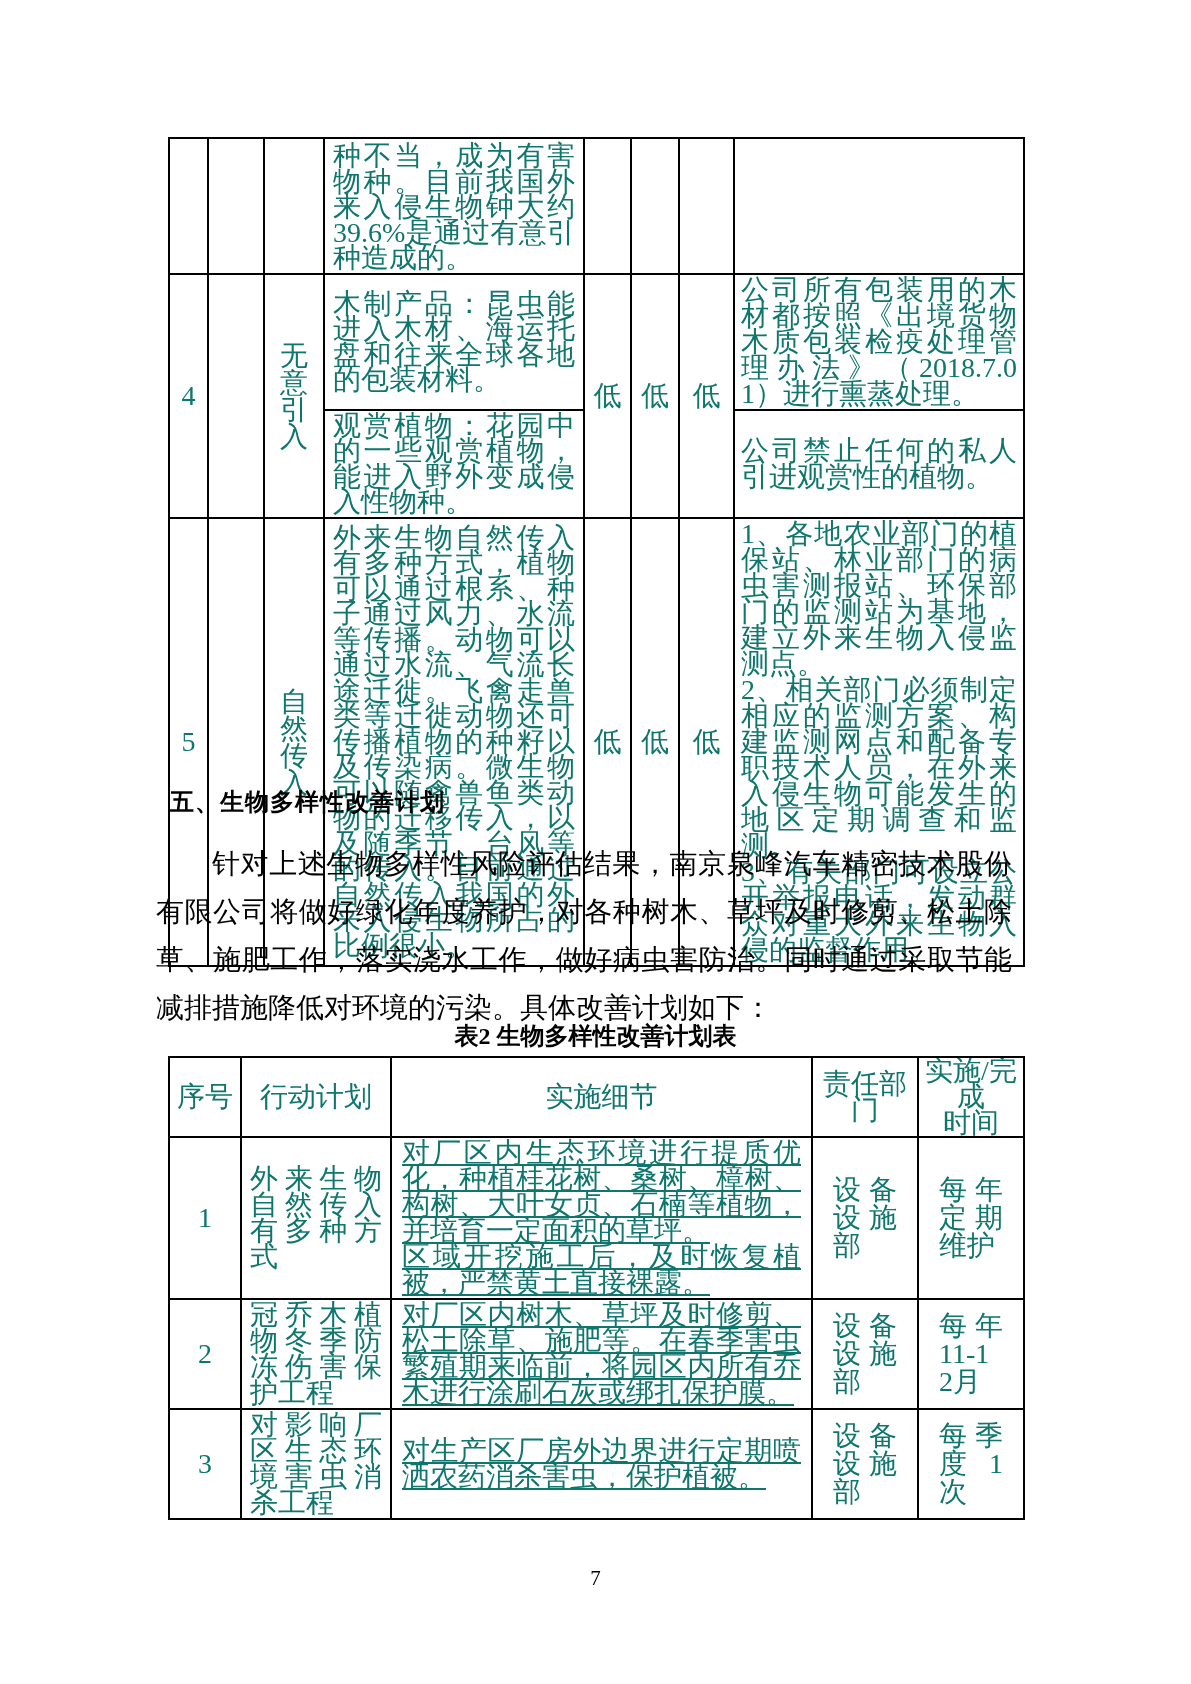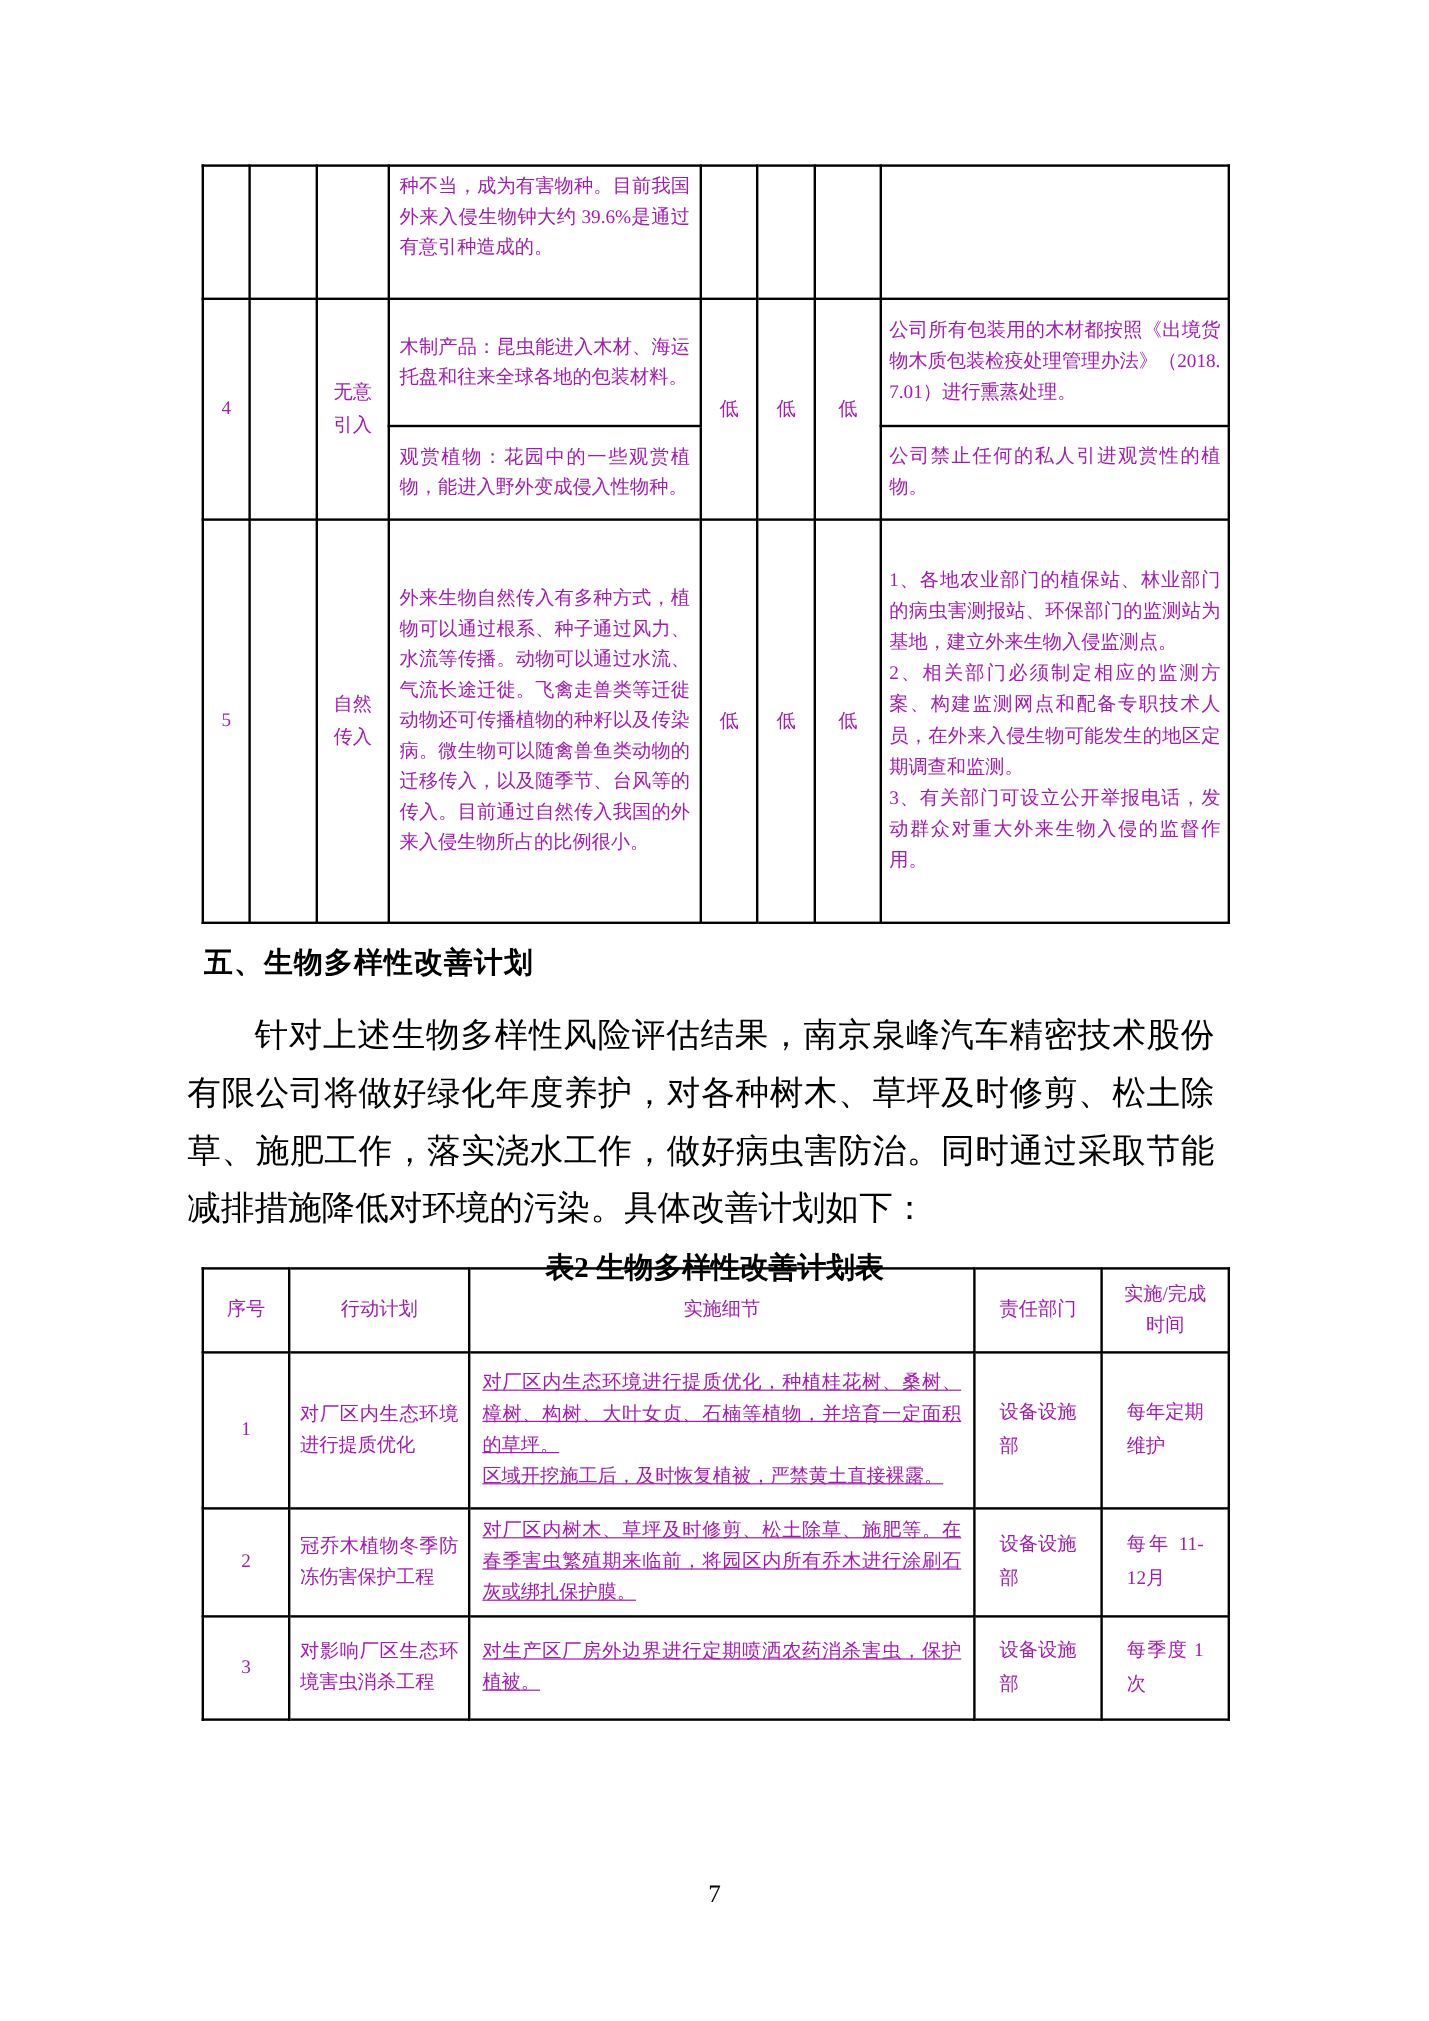--- a/index.html
+++ b/index.html
@@ -7,23 +7,23 @@
   .page {
     position:relative;
     width:1191px; height:1684px;
     background:#ffffff; color:#000000;
     font-family:"Liberation Serif","DejaVu Serif",serif;
     overflow:hidden;
   }
   table { border-collapse:collapse; table-layout:fixed; }
   td, th {
     border:2px solid #000;
-    font-size:16px;
+    font-size:28px;
     font-weight:normal;
-    color:#a21caf;
+    color:#0f766e;
     overflow:hidden;
     word-break:break-all;
     vertical-align:middle;
   }
 
   
   .risk-table { position:absolute; left:168px; top:137px; width:855px; }
   .risk-table .c-idx  { text-align:center; }
   .risk-table .c-cat  { }
   .risk-table .c-path { text-align:center; line-height:27px; padding:2px 6px; }
@@ -52,21 +52,21 @@
   .section-paragraph {
     position:absolute; left:156px; top:840px; width:856px;
     font-size:28px; line-height:48px;
     text-align:justify; text-justify:inter-ideograph;
     text-indent:56px;
   }
 
   
   .plan-caption {
     position:absolute; left:0; top:1020px; width:1191px;
-    text-align:center; font-size:24px; font-weight:bold;margin-top:20px;
+    text-align:center; font-size:24px; font-weight:bold;
   }
   .plan-table { position:absolute; left:168px; top:1056px; width:855px; }
   .plan-table th { text-align:center; line-height:26px; white-space:pre-line; }
   .plan-table .p-idx { text-align:center; }
   .plan-table .p-act {
     text-align:justify; text-justify:inter-ideograph;
     line-height:26px; padding:2px 8px;
   }
   .plan-table .p-det {
     text-align:justify; text-justify:inter-ideograph;
@@ -159,21 +159,21 @@
         <tr class="pt-h">
       <th>序号</th>
       <th>行动计划</th>
       <th>实施细节</th>
       <th>责任部门</th>
       <th>实施/完成
 时间</th>
     </tr>
     <tr class="pt-r1">
       <td class="p-idx">1</td>
-      <td class="p-act">对厂区内生态环境进行提质优化</td>
+      <td class="p-act">外来生物自然传入有多种方式</td>
       <td class="p-det">对厂区内生态环境进行提质优化，种植桂花树、桑树、樟树、构树、大叶女贞、石楠等植物，并培育一定面积的草坪。
 区域开挖施工后，及时恢复植被，严禁黄土直接裸露。</td>
       <td class="p-dep">设备设施部</td>
       <td class="p-time">每年定期维护</td>
     </tr>
     <tr class="pt-r2">
       <td class="p-idx">2</td>
       <td class="p-act">冠乔木植物冬季防冻伤害保护工程</td>
       <td class="p-det">对厂区内树木、草坪及时修剪、松土除草、施肥等。在春季害虫繁殖期来临前，将园区内所有乔木进行涂刷石灰或绑扎保护膜。</td>
       <td class="p-dep">设备设施部</td>

